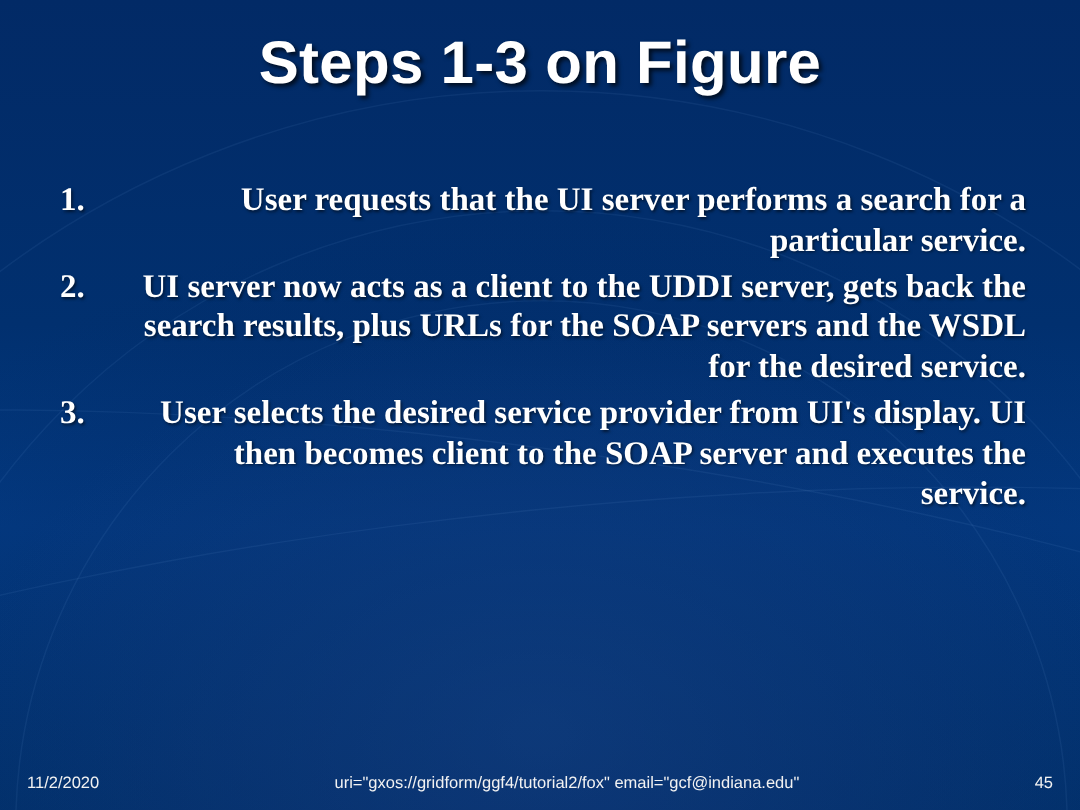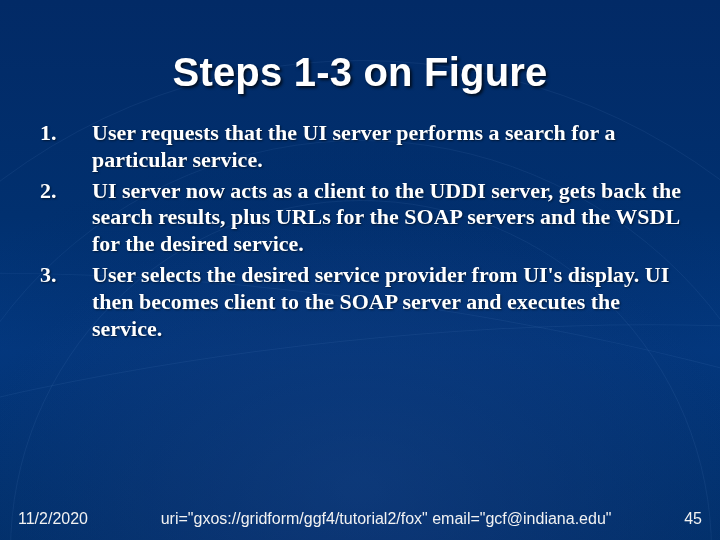--- a/index.html
+++ b/index.html
@@ -40,21 +40,20 @@
     top: 20px;
     left: 0;
     right: 0;
     text-align: center;
     font-family: Arial, Helvetica, sans-serif;
     font-weight: bold;
     font-size: 40px;
     color: #ffffff;
     text-shadow: 2px 2px 3px rgba(0,0,0,0.7);
     letter-spacing: 0.2px;
-    margin-top: 30px;
   }
 
   .list {
     position: absolute;
     top: 120px;
     left: 40px;
     right: 36px;
     font-size: 22px;
     line-height: 1.22;
     font-weight: bold;
@@ -65,32 +64,33 @@
     display: flex;
     align-items: flex-start;
     margin-bottom: 4px;
   }
   .num {
     flex: 0 0 52px;
     white-space: nowrap;
   }
   .txt {
     flex: 1 1 auto;
+    text-align: right;
   }
 
   .footer {
     position: absolute;
     bottom: 12px;
     left: 18px;
     right: 18px;
     display: flex;
     align-items: flex-end;
     justify-content: space-between;
     font-family: Arial, Helvetica, sans-serif;
-    font-size: 16px;
+    font-size: 11px;
     color: #f2f2f2;
     font-weight: normal;
   }
   .footer .date {
     flex: 0 0 auto;
   }
   .footer .mid {
     flex: 1 1 auto;
     text-align: center;
   }

